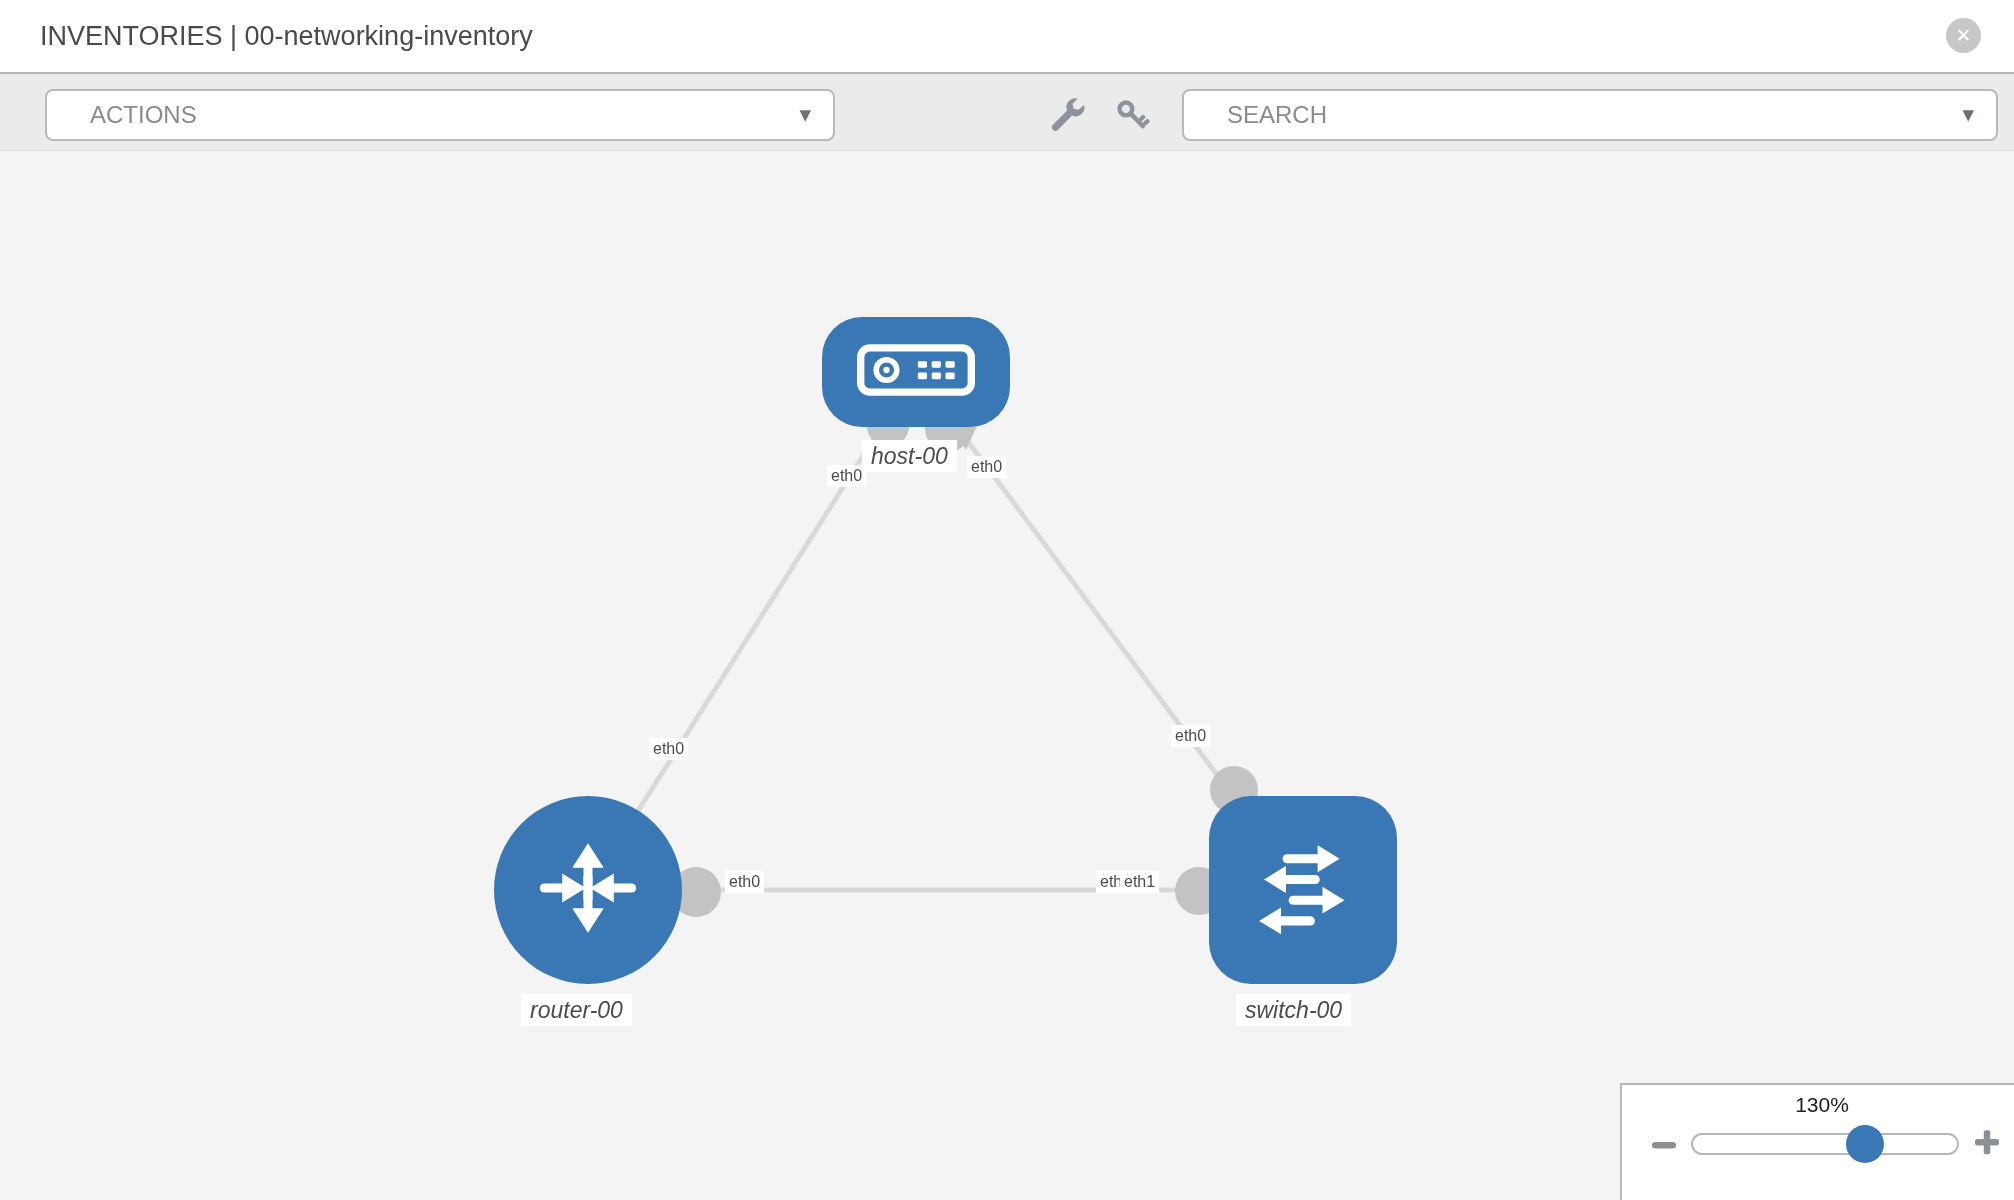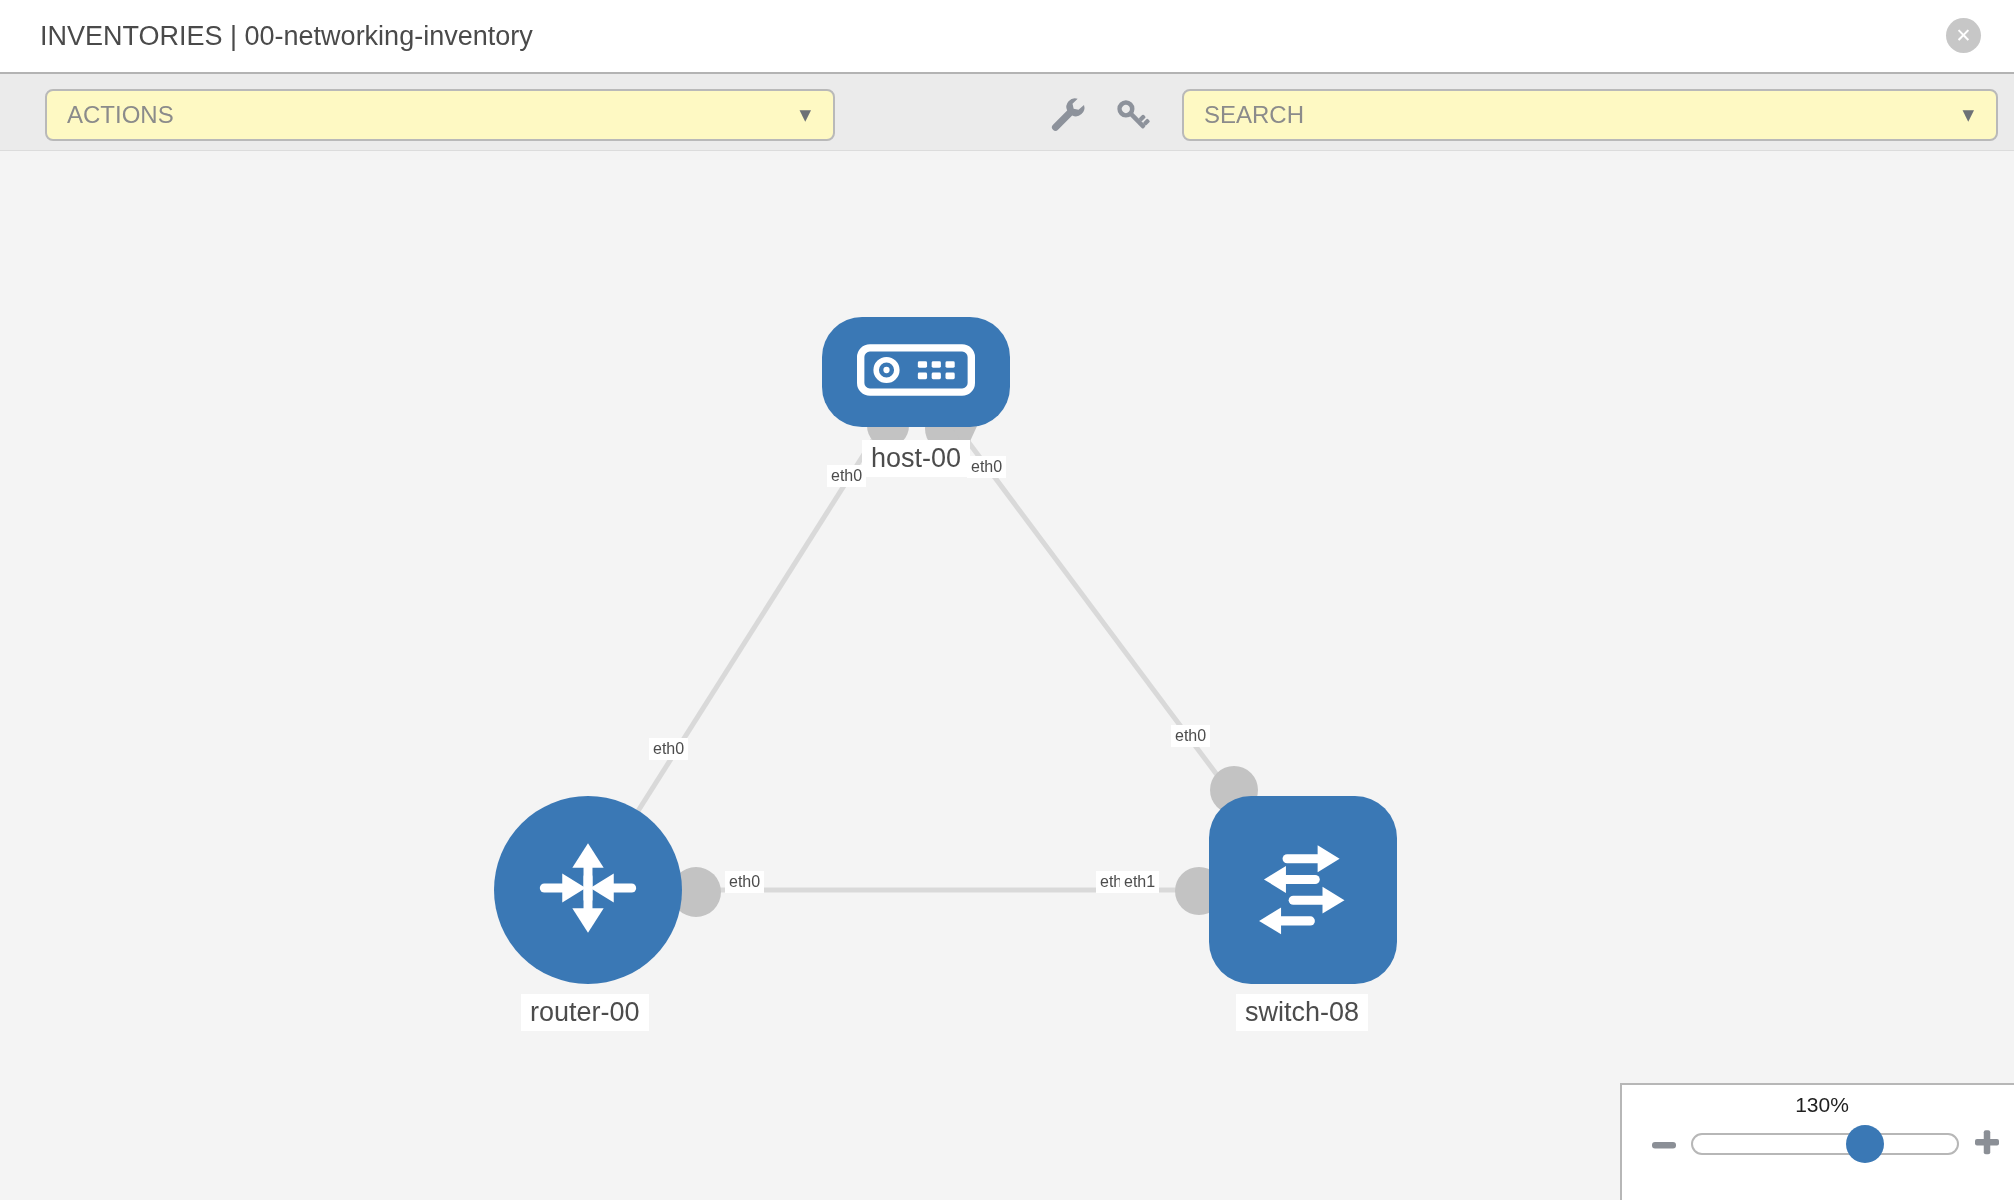--- a/index.html
+++ b/index.html
@@ -13,42 +13,42 @@
   
   .titlebar{position:absolute;left:0;top:0;width:2014px;height:72px;background:#ffffff;border-bottom:2px solid #b3b3b3;}
   .page-title{position:absolute;left:40px;top:0;height:72px;line-height:72px;
     font-size:27px;font-weight:normal;color:#4a4a4a;letter-spacing:0;}
   .close-btn{position:absolute;left:1946px;top:18px;width:35px;height:35px;border-radius:50%;
     background:#c7c7c7;cursor:pointer;display:flex;align-items:center;justify-content:center;}
   .close-btn span{color:#ffffff;font-size:19px;font-weight:bold;font-family:"DejaVu Sans",sans-serif;line-height:1;}
 
   
   .toolbar{position:absolute;left:0;top:74px;width:2014px;height:76px;background:#ebebeb;border-bottom:1px solid #dcdcdc;}
-  .dropdown{position:absolute;top:15px;height:52px;background:#fef9c3;border:2px solid #b9b9b9;border-radius:8px;
-    box-sizing:border-box;display:flex;align-items:center;cursor:pointer;}
+  .dropdown{position:absolute;top:15px;height:52px;background:#ffffff;border:2px solid #b9b9b9;border-radius:8px;
+    box-sizing:border-box;display:flex;align-items:center;cursor:pointer;padding-left:23px;}
   .dropdown .ph{margin-left:20px;font-size:24px;color:#8b8b8b;flex:1;}
   .dropdown .caret{margin-right:22px;font-size:15px;color:#6d7176;font-family:"DejaVu Sans",sans-serif;}
   .dd-actions{left:45px;width:790px;}
   .dd-search{left:1182px;width:816px;}
   .tool-icon{position:absolute;top:95px;cursor:pointer;}
   .tool-icon.wrench{left:1048px;}
   .tool-icon.key{left:1112px;}
 
   
   .canvas-bg{position:absolute;left:0;top:151px;width:2014px;height:1049px;background:#f4f4f4;}
   svg.links{position:absolute;left:0;top:0;width:2014px;height:1200px;z-index:1;}
 
   .node{position:absolute;z-index:3;background:#3a78b5;display:flex;align-items:center;justify-content:center;cursor:pointer;}
   .node-host{left:822px;top:317px;width:188px;height:110px;border-radius:40px;}
   .node-router{left:494px;top:796px;width:188px;height:188px;border-radius:50%;}
   .node-switch{left:1209px;top:796px;width:188px;height:188px;border-radius:42px;}
 
   .chip{position:absolute;z-index:4;background:#ffffff;color:#4c4c4c;white-space:nowrap;}
   .chip.eth{font-size:16px;padding:2px 4px;line-height:1.1;}
-  .chip.nodelabel{font-size:27px;padding:3px 9px;line-height:1.15;}
+  .chip.nodelabel{font-size:23px;padding:3px 9px;line-height:1.15;font-style:italic;}
 
   
   .zoom-panel{position:absolute;left:1620px;top:1083px;width:410px;height:140px;background:#ffffff;
     border:2px solid #b7b7b7;box-sizing:border-box;z-index:5;}
   .zoom-level{position:absolute;left:0;top:8px;width:400px;text-align:center;font-size:21px;color:#1f1f1f;}
   .zoom-minus{position:absolute;left:28px;top:46px;cursor:pointer;}
   .zoom-plus{position:absolute;left:350px;top:42px;cursor:pointer;}
   .zoom-track{position:absolute;left:69px;top:48px;width:268px;height:22px;background:#ffffff;
     border:2px solid #b7b7b7;border-radius:13px;box-sizing:border-box;cursor:pointer;}
   .zoom-thumb{position:absolute;left:224px;top:40px;width:38px;height:38px;border-radius:50%;background:#3a78b5;cursor:pointer;}
@@ -121,21 +121,21 @@
           <polygon points="84,60 66,49 66,71" stroke="none"></polygon>
           <line x1="56" y1="77" x2="26" y2="77"></line>
           <polygon points="14,77 32,66 32,88" stroke="none"></polygon>
         </g>
       </svg>
     </span>
   </div>
 
   <div class="chip nodelabel" style="left:862px;top:440px;">host-00</div>
   <div class="chip nodelabel" style="left:521px;top:994px;">router-00</div>
-  <div class="chip nodelabel" style="left:1236px;top:994px;">switch-08</div>
+  <div class="chip nodelabel" style="left:1236px;top:994px;">switch-00</div>
 
   <div class="chip eth" style="left:827px;top:465px;">eth0</div>
   <div class="chip eth" style="left:967px;top:456px;">eth0</div>
   <div class="chip eth" style="left:649px;top:738px;">eth0</div>
   <div class="chip eth" style="left:1171px;top:725px;">eth0</div>
   <div class="chip eth" style="left:725px;top:871px;">eth0</div>
   <div class="chip eth" style="left:1096px;top:871px;z-index:4;">eth0</div>
   <div class="chip eth" style="left:1120px;top:871px;z-index:5;text-align:right;">eth1</div>
 
   <div class="zoom-panel">

